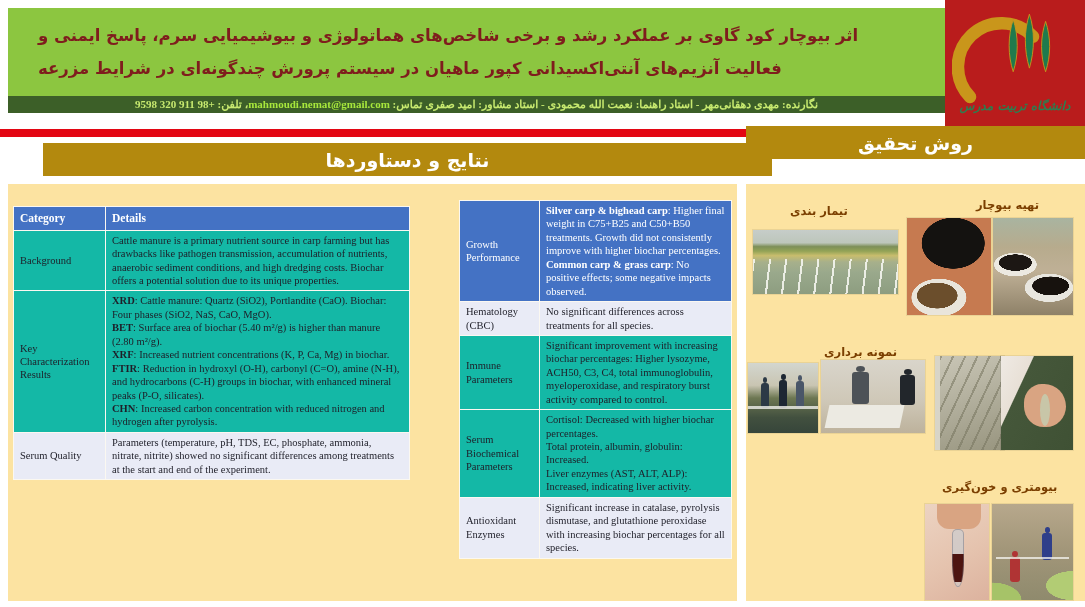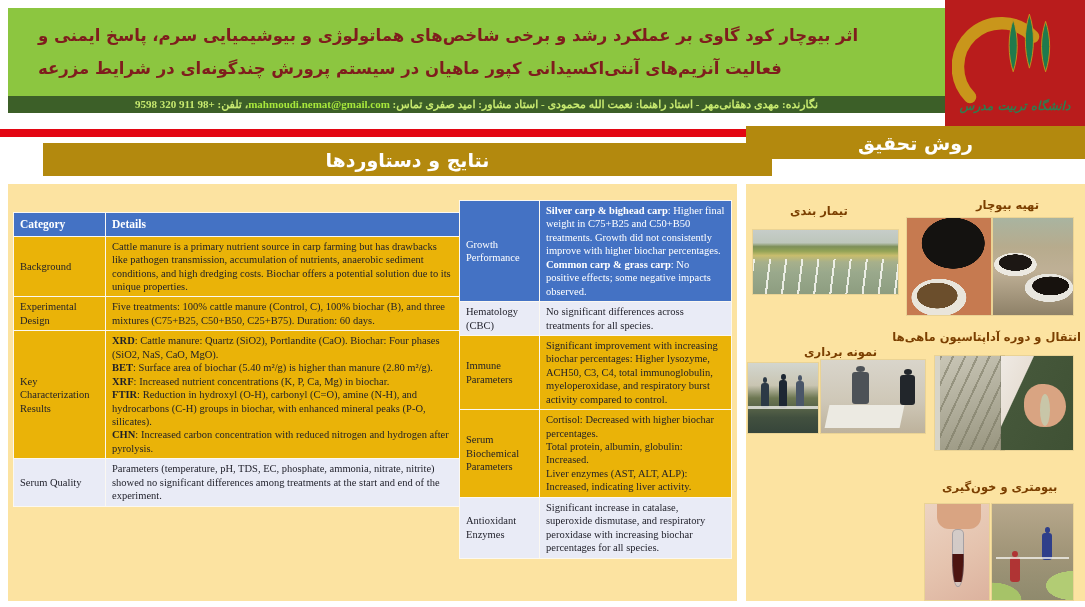--- a/index.html
+++ b/index.html
@@ -26,26 +26,26 @@
   #methods-hdr{left:746px;top:126px;width:339px;}
 
   
   .panel{position:absolute;background:#FCE3A1;}
   #results-panel{left:8px;top:184px;width:729px;height:417px;}
   #methods-panel{left:746px;top:184px;width:339px;height:417px;}
 
   
   table.tbl{border-collapse:collapse;table-layout:fixed;position:absolute;
             font-family:"Liberation Serif","DejaVu Serif",serif;font-size:10.5px;color:#1e1e28;}
-  #tbl-left{left:5px;top:28px;width:447px;}
+  #tbl-left{left:5px;top:22px;width:397px;}
   #tbl-right{left:451px;top:16px;width:273px;}
   table.tbl td{border:1.5px solid #FBF8F1;vertical-align:middle;padding:3px 6px;line-height:1.28;}
   table.tbl tr.hdr td{background:#4472C4;color:#ffffff;font-weight:bold;font-size:11.5px;padding:4px 6px;}
   table.tbl tr.blue td{background:#4472C4;color:#ffffff;}
-  tr.rA td{background:#eab308;}
+  tr.rA td{background:#14b8a6;}
   tr.rB td{background:#E9EBF6;}
   #tbl-left col.c1{width:92px;}
   #tbl-right col.c1{width:80px;}
 
   
   .mlbl{position:absolute;direction:rtl;color:#7B3F00;font-weight:bold;font-size:11.5px;white-space:nowrap;}
   .ph{position:absolute;box-shadow:0 0 0 1px rgba(0,0,0,.07);overflow:hidden;}
 
   .ph-bio1{background:
     radial-gradient(ellipse 40% 22% at 36% 80%, #6b4e2c 0 60%, transparent 61%),
@@ -131,24 +131,20 @@
       <tbody>
           <tr class="hdr">
         <td>Category</td>
         <td>Details</td>
       </tr>
       <tr class="rA">
         <td>Background</td>
         <td>Cattle manure is a primary nutrient source in carp farming but has drawbacks like pathogen transmission, accumulation of nutrients, anaerobic sediment conditions, and high dredging costs. Biochar offers a potential solution due to its unique properties.</td>
       </tr>
       <tr class="rA">
-        <td>Experimental Design</td>
-        <td>Five treatments: 100% cattle manure (Control, C), 100% biochar (B), and three mixtures (C75+B25, C50+B50, C25+B75). Duration: 60 days.</td>
-      </tr>
-      <tr class="rA">
         <td>Key Characterization Results</td>
         <td><b>XRD</b>: Cattle manure: Quartz (SiO2), Portlandite (CaO). Biochar: Four phases (SiO2, NaS, CaO, MgO).<br><b>BET</b>: Surface area of biochar (5.40 m²/g) is higher than manure (2.80 m²/g).<br><b>XRF</b>: Increased nutrient concentrations (K, P, Ca, Mg) in biochar.<br><b>FTIR</b>: Reduction in hydroxyl (O-H), carbonyl (C=O), amine (N-H), and hydrocarbons (C-H) groups in biochar, with enhanced mineral peaks (P-O, silicates).<br><b>CHN</b>: Increased carbon concentration with reduced nitrogen and hydrogen after pyrolysis.</td>
       </tr>
       <tr class="rB">
         <td>Serum Quality</td>
         <td>Parameters (temperature, pH, TDS, EC, phosphate, ammonia, nitrate, nitrite) showed no significant differences among treatments at the start and end of the experiment.</td>
       </tr>
     </tbody>
       </table>
 
@@ -169,43 +165,42 @@
       <tr class="rA">
         <td>Immune Parameters</td>
         <td>Significant improvement with increasing biochar percentages: Higher lysozyme, ACH50, C3, C4, total immunoglobulin, myeloperoxidase, and respiratory burst activity compared to control.</td>
       </tr>
       <tr class="rA">
         <td>Serum Biochemical Parameters</td>
         <td>Cortisol: Decreased with higher biochar percentages.<br>Total protein, albumin, globulin: Increased.<br>Liver enzymes (AST, ALT, ALP): Increased, indicating liver activity.</td>
       </tr>
       <tr class="rB">
         <td>Antioxidant Enzymes</td>
-        <td>Significant increase in catalase, superoxide dismutase, and respiratory peroxidase with increasing biochar percentages for all species.</td>
+        <td>Significant increase in catalase, pyrolysis dismutase, and glutathione peroxidase with increasing biochar percentages for all species.</td>
       </tr>
     </tbody>
       </table>
   </div>
 
   <div class="panel" id="methods-panel">
 
     <div class="mlbl" style="left:230px;top:14px;">تهیه بیوچار</div>
     <div class="ph ph-bio1" style="left:161px;top:34px;width:84px;height:97px;"></div>
     <div class="ph ph-bio2" style="left:247px;top:34px;width:80px;height:97px;"></div>
 
     <div class="mlbl" style="left:44px;top:20px;">تیمار بندی</div>
     <div class="ph ph-ponds" style="left:7px;top:46px;width:145px;height:64px;"></div>
 
-    <div class="mlbl" style="right:4px;top:146px;">انتقال و دوره آداپتاسیون ماهی‌ها</div>
     <div class="ph ph-fish1" style="left:189px;top:172px;width:64px;height:94px;"></div>
     <div class="ph ph-fish2" style="left:255px;top:172px;width:72px;height:94px;">
       <div class="hand"></div>
       <div class="fish"></div>
     </div>
 
-    <div class="mlbl" style="left:58px;top:161px;">نمونه برداری</div>
+    <div class="mlbl" style="left:78px;top:161px;">نمونه برداری</div>
     <div class="ph ph-smp1" style="left:2px;top:179px;width:70px;height:70px;">
       <span class="fg" style="left:18%;top:28%;width:12%;height:36%;background:#2c3a46;"></span>
       <span class="fg" style="left:44%;top:24%;width:12%;height:40%;background:#1d2733;"></span>
       <span class="fg" style="left:68%;top:26%;width:12%;height:38%;background:#4a5668;"></span>
     </div>
     <div class="ph ph-smp2" style="left:75px;top:176px;width:104px;height:73px;">
       <span class="fg" style="left:30%;top:16%;width:16%;height:44%;background:#4d5257;"></span>
       <span class="fg" style="left:76%;top:20%;width:14%;height:42%;background:#22262b;"></span>
     </div>
 

